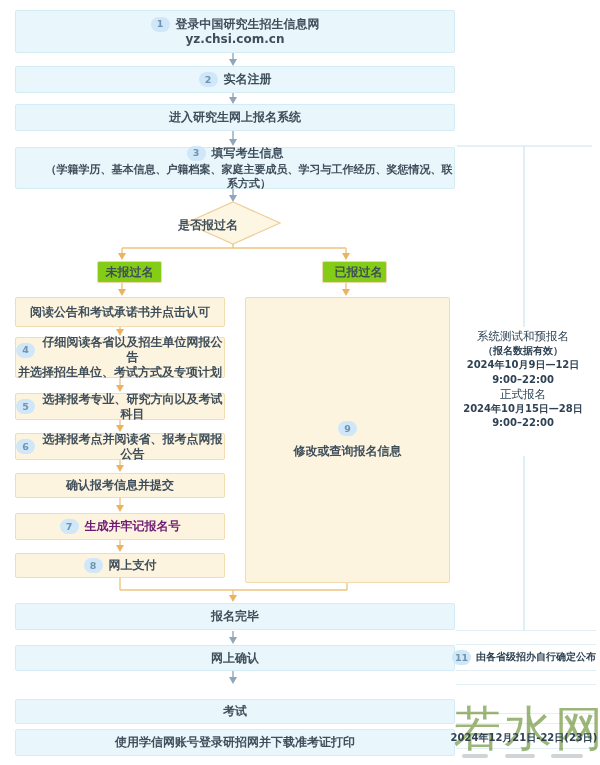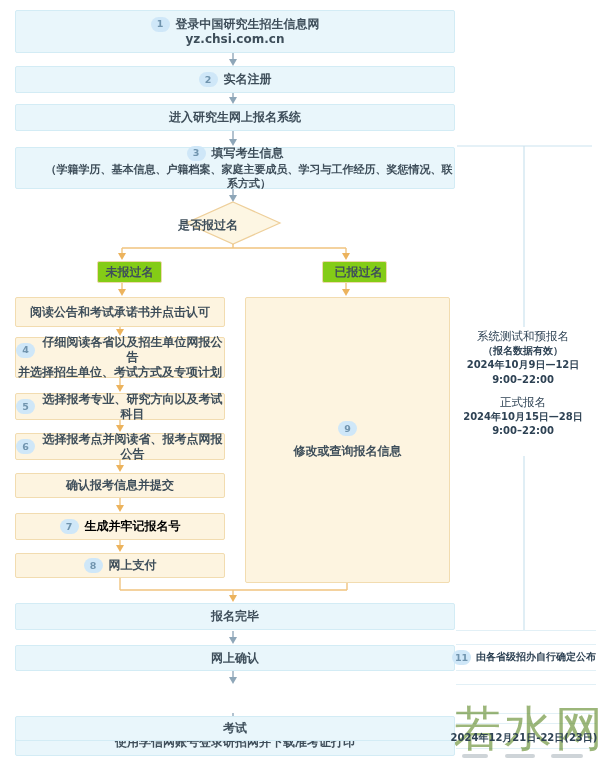--- a/index.html
+++ b/index.html
@@ -15,26 +15,26 @@
   .bbox{left:15px;width:440px;background:#e9f6fb;border:1px solid #d3ecf5;}
   .cbox{left:15px;width:210px;background:#fdf4e0;border:1px solid #f2dcb0;}
   .lbox{background:#84cc16;border:1px solid #eed9ae;margin-left:8px;}
   .bigbox{background:#fdf4e0;border:1px solid #f2dcb0;}
   .line{display:flex;align-items:center;justify-content:center;gap:6px;}
   .sub{font-size:12px;}
   .fine{font-size:11px;font-weight:600;margin-top:2px;padding-left:28px;}
   .badge{display:inline-flex;align-items:center;justify-content:center;
          min-width:15px;height:15px;padding:0 2px;border-radius:9px;
          background:#cfe7f8;color:#7094ae;font-size:9.5px;font-weight:600;flex:0 0 auto;}
-  .red{color:#000000;}
+  .red{color:#701a75;}
   .dtext{position:absolute;z-index:2;font-size:12px;font-weight:700;text-align:left;}
   .rail{position:absolute;z-index:2;text-align:center;color:#2e4254;}
   .rt{font-size:10px;font-weight:700;line-height:14.5px;}
   .rtb{font-weight:400;font-size:11.5px;}
-  .mt8{margin-top:8px;}
+  .mt8{}
   .rrow{display:flex;align-items:center;justify-content:center;gap:5px;}
   .wm{position:absolute;z-index:1;font-size:48px;font-weight:400;letter-spacing:3px;
       color:#4d7c0f;opacity:.55;white-space:nowrap;filter:blur(0.6px);line-height:1;}
   .wmbar{position:absolute;z-index:1;height:4px;border-radius:2px;background:#c3cacf;opacity:.8;filter:blur(0.7px);}
 </style>
 </head>
 <body>
 
 <div class="canvas">
 
@@ -192,21 +192,21 @@
 
   <div class="box bbox" style="top:603px;height:27px;">
     <span>报名完毕</span>
   </div>
   <div class="box bbox" style="top:645px;height:26px;">
     <span>网上确认</span>
   </div>
   <div class="box bbox" style="top:685px;height:27px;margin-top:44px;">
     <span>使用学信网账号登录研招网并下载准考证打印</span>
   </div>
-  <div class="box bbox" style="top:716px;height:25px;">
+  <div class="box bbox" style="top:699px;height:25px;">
     <span>考试</span>
   </div>
 
   <div class="rail" style="left:447px;top:329px;width:152px;">
     <div class="rt rtb">系统测试和预报名</div>
     <div class="rt">（报名数据有效）</div>
     <div class="rt">2024年10月9日—12日</div>
     <div class="rt">9:00–22:00</div>
     <div class="rt rtb mt8">正式报名</div>
     <div class="rt">2024年10月15日—28日</div>

